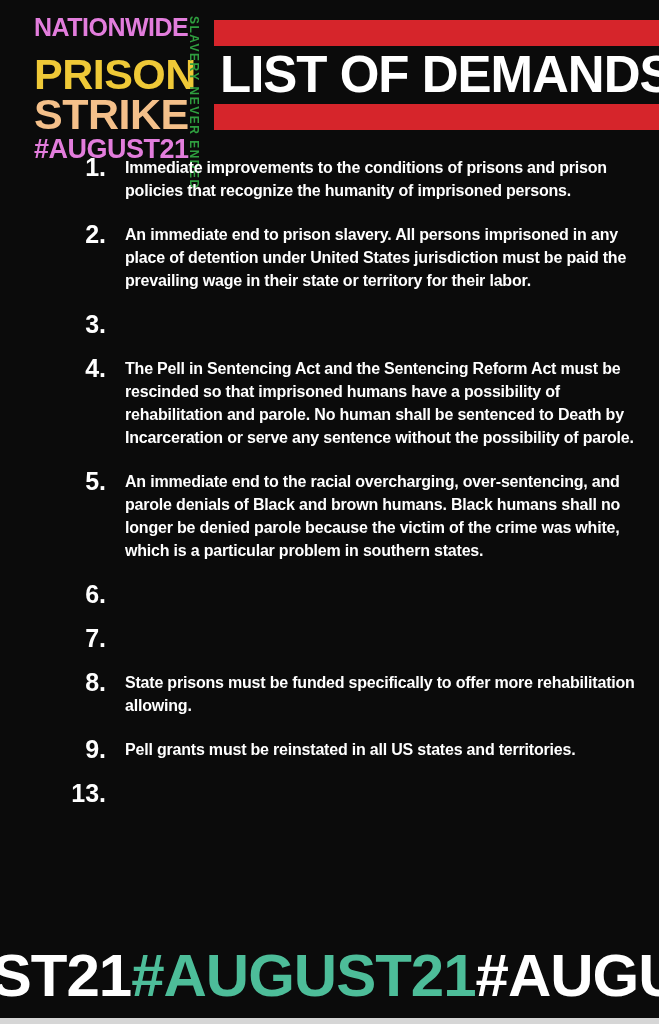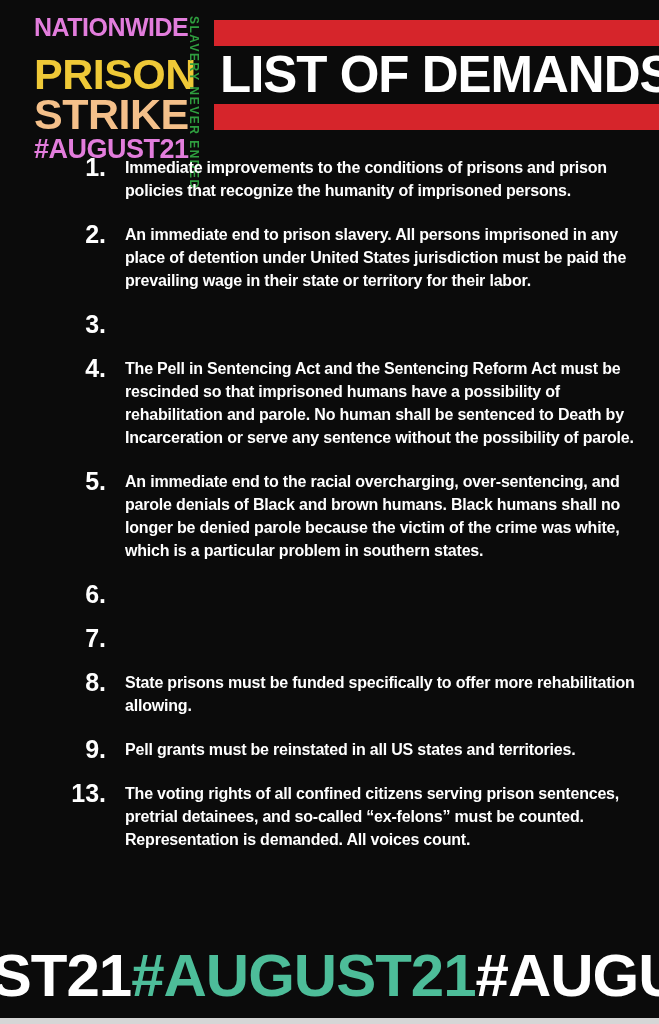--- a/index.html
+++ b/index.html
@@ -184,21 +184,20 @@
       <span class="txt">State prisons must be funded specifically to offer more rehabilitation allowing.</span>
     </li>
 
     <li class="demand">
       <span class="num">9.</span>
       <span class="txt">Pell grants must be reinstated in all US states and territories.</span>
     </li>
 
     <li class="demand">
       <span class="num">13.</span>
-      <span class="txt">The voting rights of all confined citizens serving prison sentences, pretrial detainees, and so-called “ex-felons” must be counted. Representation is demanded. All voices count.</span>
     </li>
   </ul>
 
   <div class="ticker">
     <span class="white">GUST21</span><span class="teal">#AUGUST21</span><span class="white">#AUGUST</span>
   </div>
 
   <div class="bottom-strip"></div>
 
 </div>

